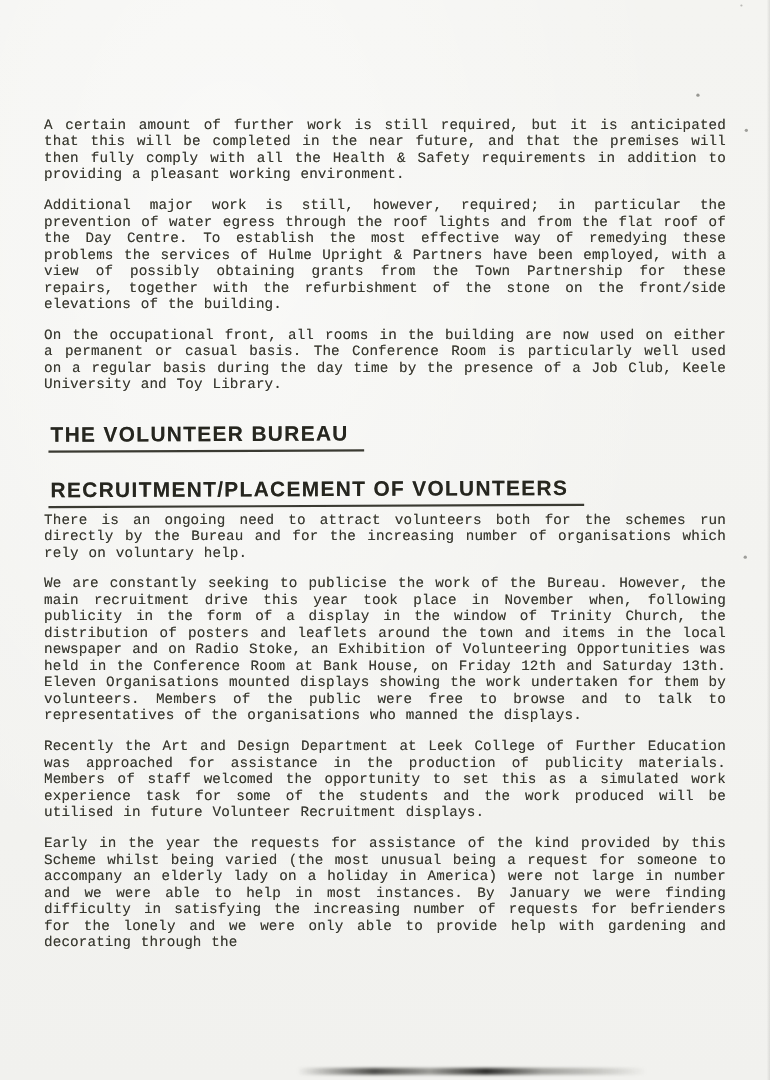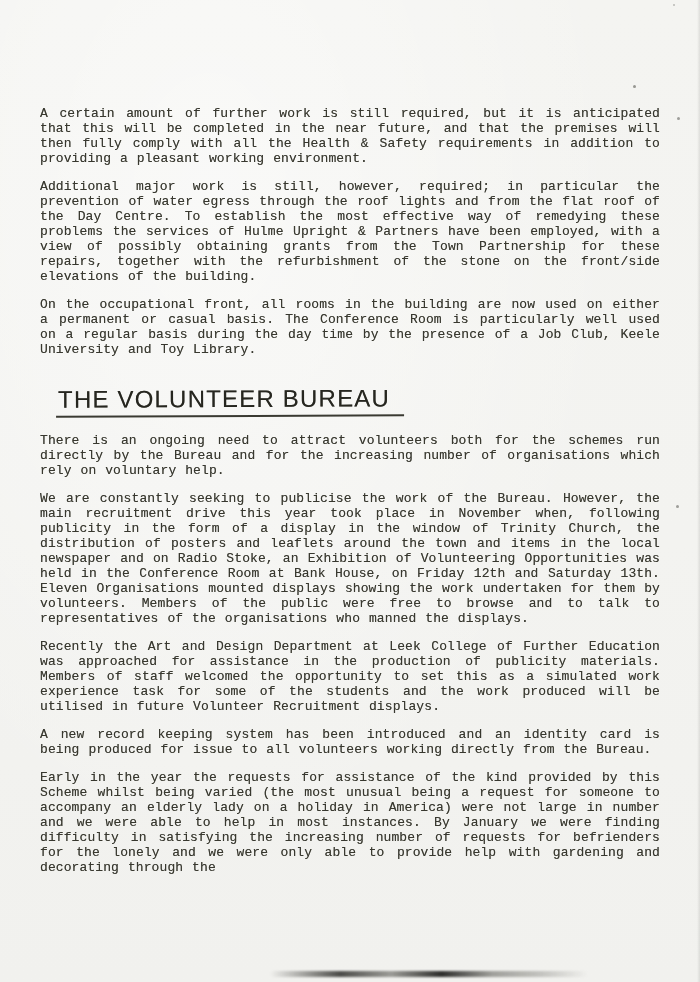--- a/index.html
+++ b/index.html
@@ -35,24 +35,24 @@
   .para {
     margin: 0 0 13px 0;
     font-size: 13px;
     line-height: 15px;
     text-align: justify;
     letter-spacing: 0.1px;
     word-spacing: 1px;
     text-shadow: 0 0 0.5px rgba(56,56,47,0.55);
   }
   .heading {
-    margin: 16px;
+    margin: 4px;
     font-family: "Liberation Sans", sans-serif;
-    font-weight: 400;
-    font-size: 24px;
+    font-weight: 700;
+    font-size: 19px;
     letter-spacing: 1.2px;
     color: #26261f;
     text-shadow: 0 0 0.6px rgba(38,38,31,0.5);
   }
   .heading .underlined {
     display: inline-block;
     padding: 0 14px 2px 2px;
     border-bottom: 2px solid #3a3a32;
     transform: rotate(-0.25deg);
   }
@@ -101,28 +101,30 @@
 
     <p class="para">Additional major work is still, however, required; in particular the prevention of water egress through the roof lights and from the flat roof of the Day Centre. To establish the most effective way of remedying these problems the services of Hulme Upright &amp; Partners have been employed, with a view of possibly obtaining grants from the Town Partnership for these repairs, together with the refurbishment of the stone on the front/side elevations of the building.</p>
 
     <p class="para">On the occupational front, all rooms in the building are now used on either a permanent or casual basis.  The Conference Room is particularly well used on a regular basis during the day time by the presence of a Job Club, Keele University and Toy Library.</p>
 
     <h2 class="heading h1-space">
       <span class="underlined">THE VOLUNTEER BUREAU</span>
     </h2>
 
 
+    <h2 class="heading h2-space">
+      <span class="underlined">RECRUITMENT/PLACEMENT OF VOLUNTEERS</span>
+    </h2>
 
     <p class="para first-after-heading">There is an ongoing need to attract volunteers both for the schemes run directly by the Bureau and for the increasing number of organisations which rely on voluntary help.</p>
 
     <p class="para">We are constantly seeking to publicise the work of the Bureau.  However, the main recruitment drive this year took place in November when, following publicity in the form of a display in the window of Trinity Church, the distribution of posters and leaflets around the town and items in the local newspaper and on Radio Stoke, an Exhibition of Volunteering Opportunities was held in the Conference Room at Bank House, on Friday 12th and Saturday 13th.  Eleven Organisations mounted displays showing the work undertaken for them by volunteers.  Members of the public were free to browse and to talk to representatives of the organisations who manned the displays.</p>
 
     <p class="para">Recently the Art and Design Department at Leek College of Further Education was approached for assistance in the production of publicity materials.  Members of staff welcomed the opportunity to set this as a simulated work experience task for some of the students and the work produced will be utilised in future Volunteer Recruitment displays.</p>
 
-    <p class="para">A new record keeping system has been introduced and an identity card is being produced for issue to all volunteers working directly from the Bureau.</p>
 
 
     <p class="para first-after-heading">Early in the year the requests for assistance of the kind provided by this Scheme whilst being varied (the most unusual being a request for someone to accompany an elderly lady on a holiday in America) were not large in number and we were able to help in most instances.  By January we were finding difficulty in satisfying the increasing number of requests for befrienders for the lonely and we were only able to provide help with gardening and decorating through the</p>
 
   </div>
 
   <span class="speck speck-1"></span>
   <span class="speck speck-2"></span>
   <span class="speck speck-3"></span>
   <span class="speck speck-4"></span>

